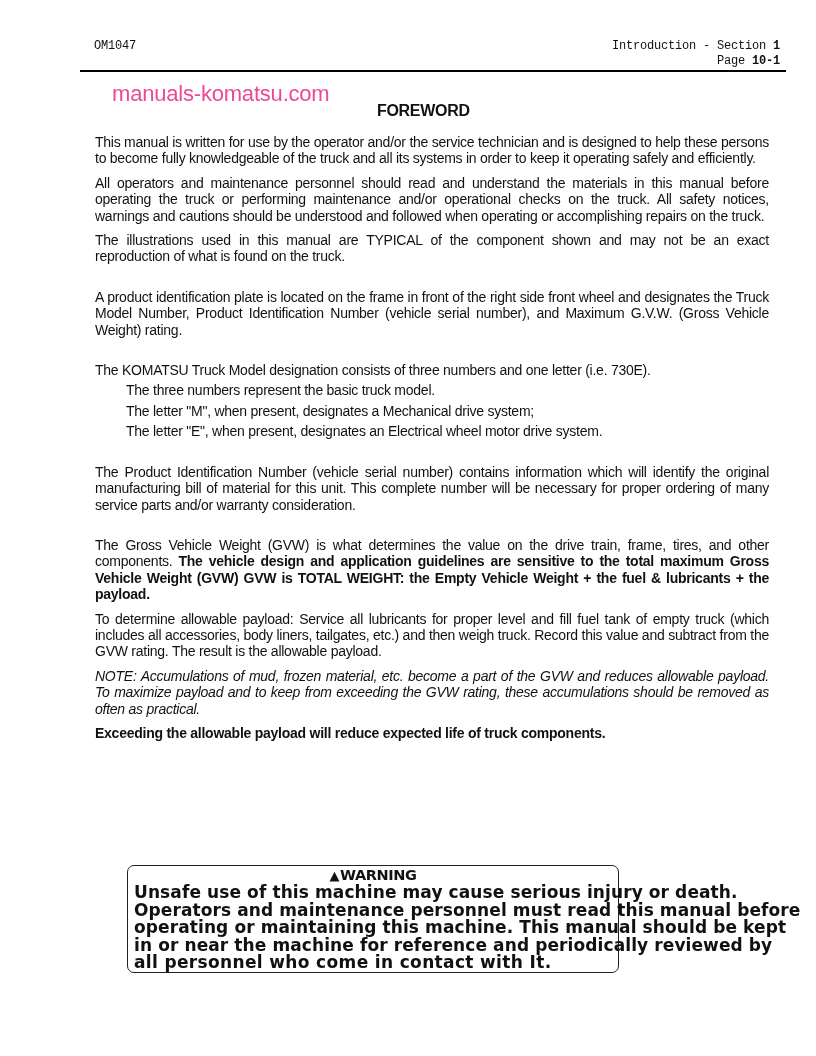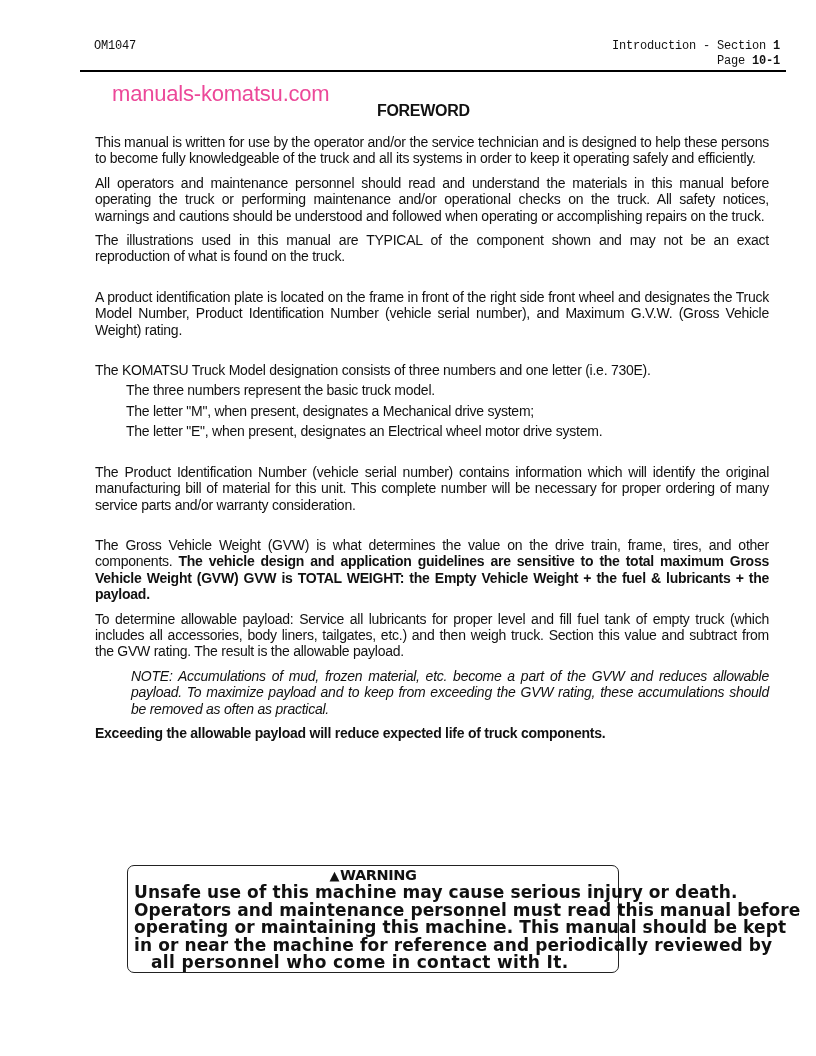--- a/index.html
+++ b/index.html
@@ -78,21 +78,21 @@
       margin: 0 0 8px 0;
       text-align: justify;
     }
     .content p.gap-before { margin-top: 24px; }
     .content p.indent {
       padding-left: 31px;
       margin-bottom: 4px;
       text-align: left;
     }
     .content .bold { font-weight: bold; }
-    .content .italic { font-style: italic; margin-left: 36px; }
+    .content .italic { font-style: italic; }
     .warning-box {
       position: absolute;
       left: 127px;
       top: 865px;
       width: 492px;
       height: 108px;
       border: 1px solid #222;
       border-radius: 7px;
       box-sizing: border-box;
       padding: 1px 6px 0 6px;
@@ -116,21 +116,20 @@
       font-size: 17px;
       line-height: 17.6px;
       white-space: nowrap;
       text-align: justify;
       text-align-last: justify;
       letter-spacing: 0.1px;
     }
     .warning-line.last {
       text-align-last: left;
       letter-spacing: 0.35px;
-      margin-left: 17px;
     }
   </style>
 </head>
 <body>
 
 <div class="page-header">
   <div class="doc-id">OM1047</div>
   <div class="section-info">
     <div><span>Introduction - Section </span><span class="num">1</span></div>
     <div><span>Page </span><span class="num">10-1</span></div>
@@ -150,21 +149,21 @@
   <p class="gap-before">A product identification plate is located on the frame in front of the right side front wheel and designates the Truck Model Number, Product Identification Number (vehicle serial number), and Maximum G.V.W. (Gross Vehicle Weight) rating.</p>
 
   <p class="gap-before" style="margin-bottom:4px">The KOMATSU Truck Model designation consists of three numbers and one letter (i.e. 730E).</p>
   <p class="indent">The three numbers represent the basic truck model.</p>
   <p class="indent">The letter "M", when present, designates a Mechanical drive system;</p>
   <p class="indent">The letter "E", when present, designates an Electrical wheel motor drive system.</p>
 
   <p class="gap-before">The Product Identification Number (vehicle serial number) contains information which will identify the original manufacturing bill of material for this unit. This complete number will be necessary for proper ordering of many service parts and/or warranty consideration.</p>
 
   <p class="gap-before"><span>The Gross Vehicle Weight (GVW) is what determines the value on the drive train, frame, tires, and other components. </span><span class="bold">The vehicle design and application guidelines are sensitive to the total maximum Gross Vehicle Weight (GVW) GVW is TOTAL WEIGHT: the Empty Vehicle Weight + the fuel &amp; lubricants + the payload.</span></p>
-  <p>To determine allowable payload: Service all lubricants for proper level and fill fuel tank of empty truck (which includes all accessories, body liners, tailgates, etc.) and then weigh truck. Section this value and subtract from the GVW rating. The result is the allowable payload.</p>
+  <p>To determine allowable payload: Service all lubricants for proper level and fill fuel tank of empty truck (which includes all accessories, body liners, tailgates, etc.) and then weigh truck. Record this value and subtract from the GVW rating. The result is the allowable payload.</p>
   <p class="italic">NOTE: Accumulations of mud, frozen material, etc. become a part of the GVW and reduces allowable payload. To maximize payload and to keep from exceeding the GVW rating, these accumulations should be removed as often as practical.</p>
   <p class="bold">Exceeding the allowable payload will reduce expected life of truck components.</p>
 </div>
 
 <div class="warning-box">
   <div class="warning-title"><span class="tri">▲</span><span>WARNING</span></div>
   <div class="warning-line">Unsafe use of this machine may cause serious injury or death.</div>
   <div class="warning-line">Operators and maintenance personnel must read this manual before</div>
   <div class="warning-line">operating or maintaining this machine. This manual should be kept</div>
   <div class="warning-line">in or near the machine for reference and periodically reviewed by</div>

